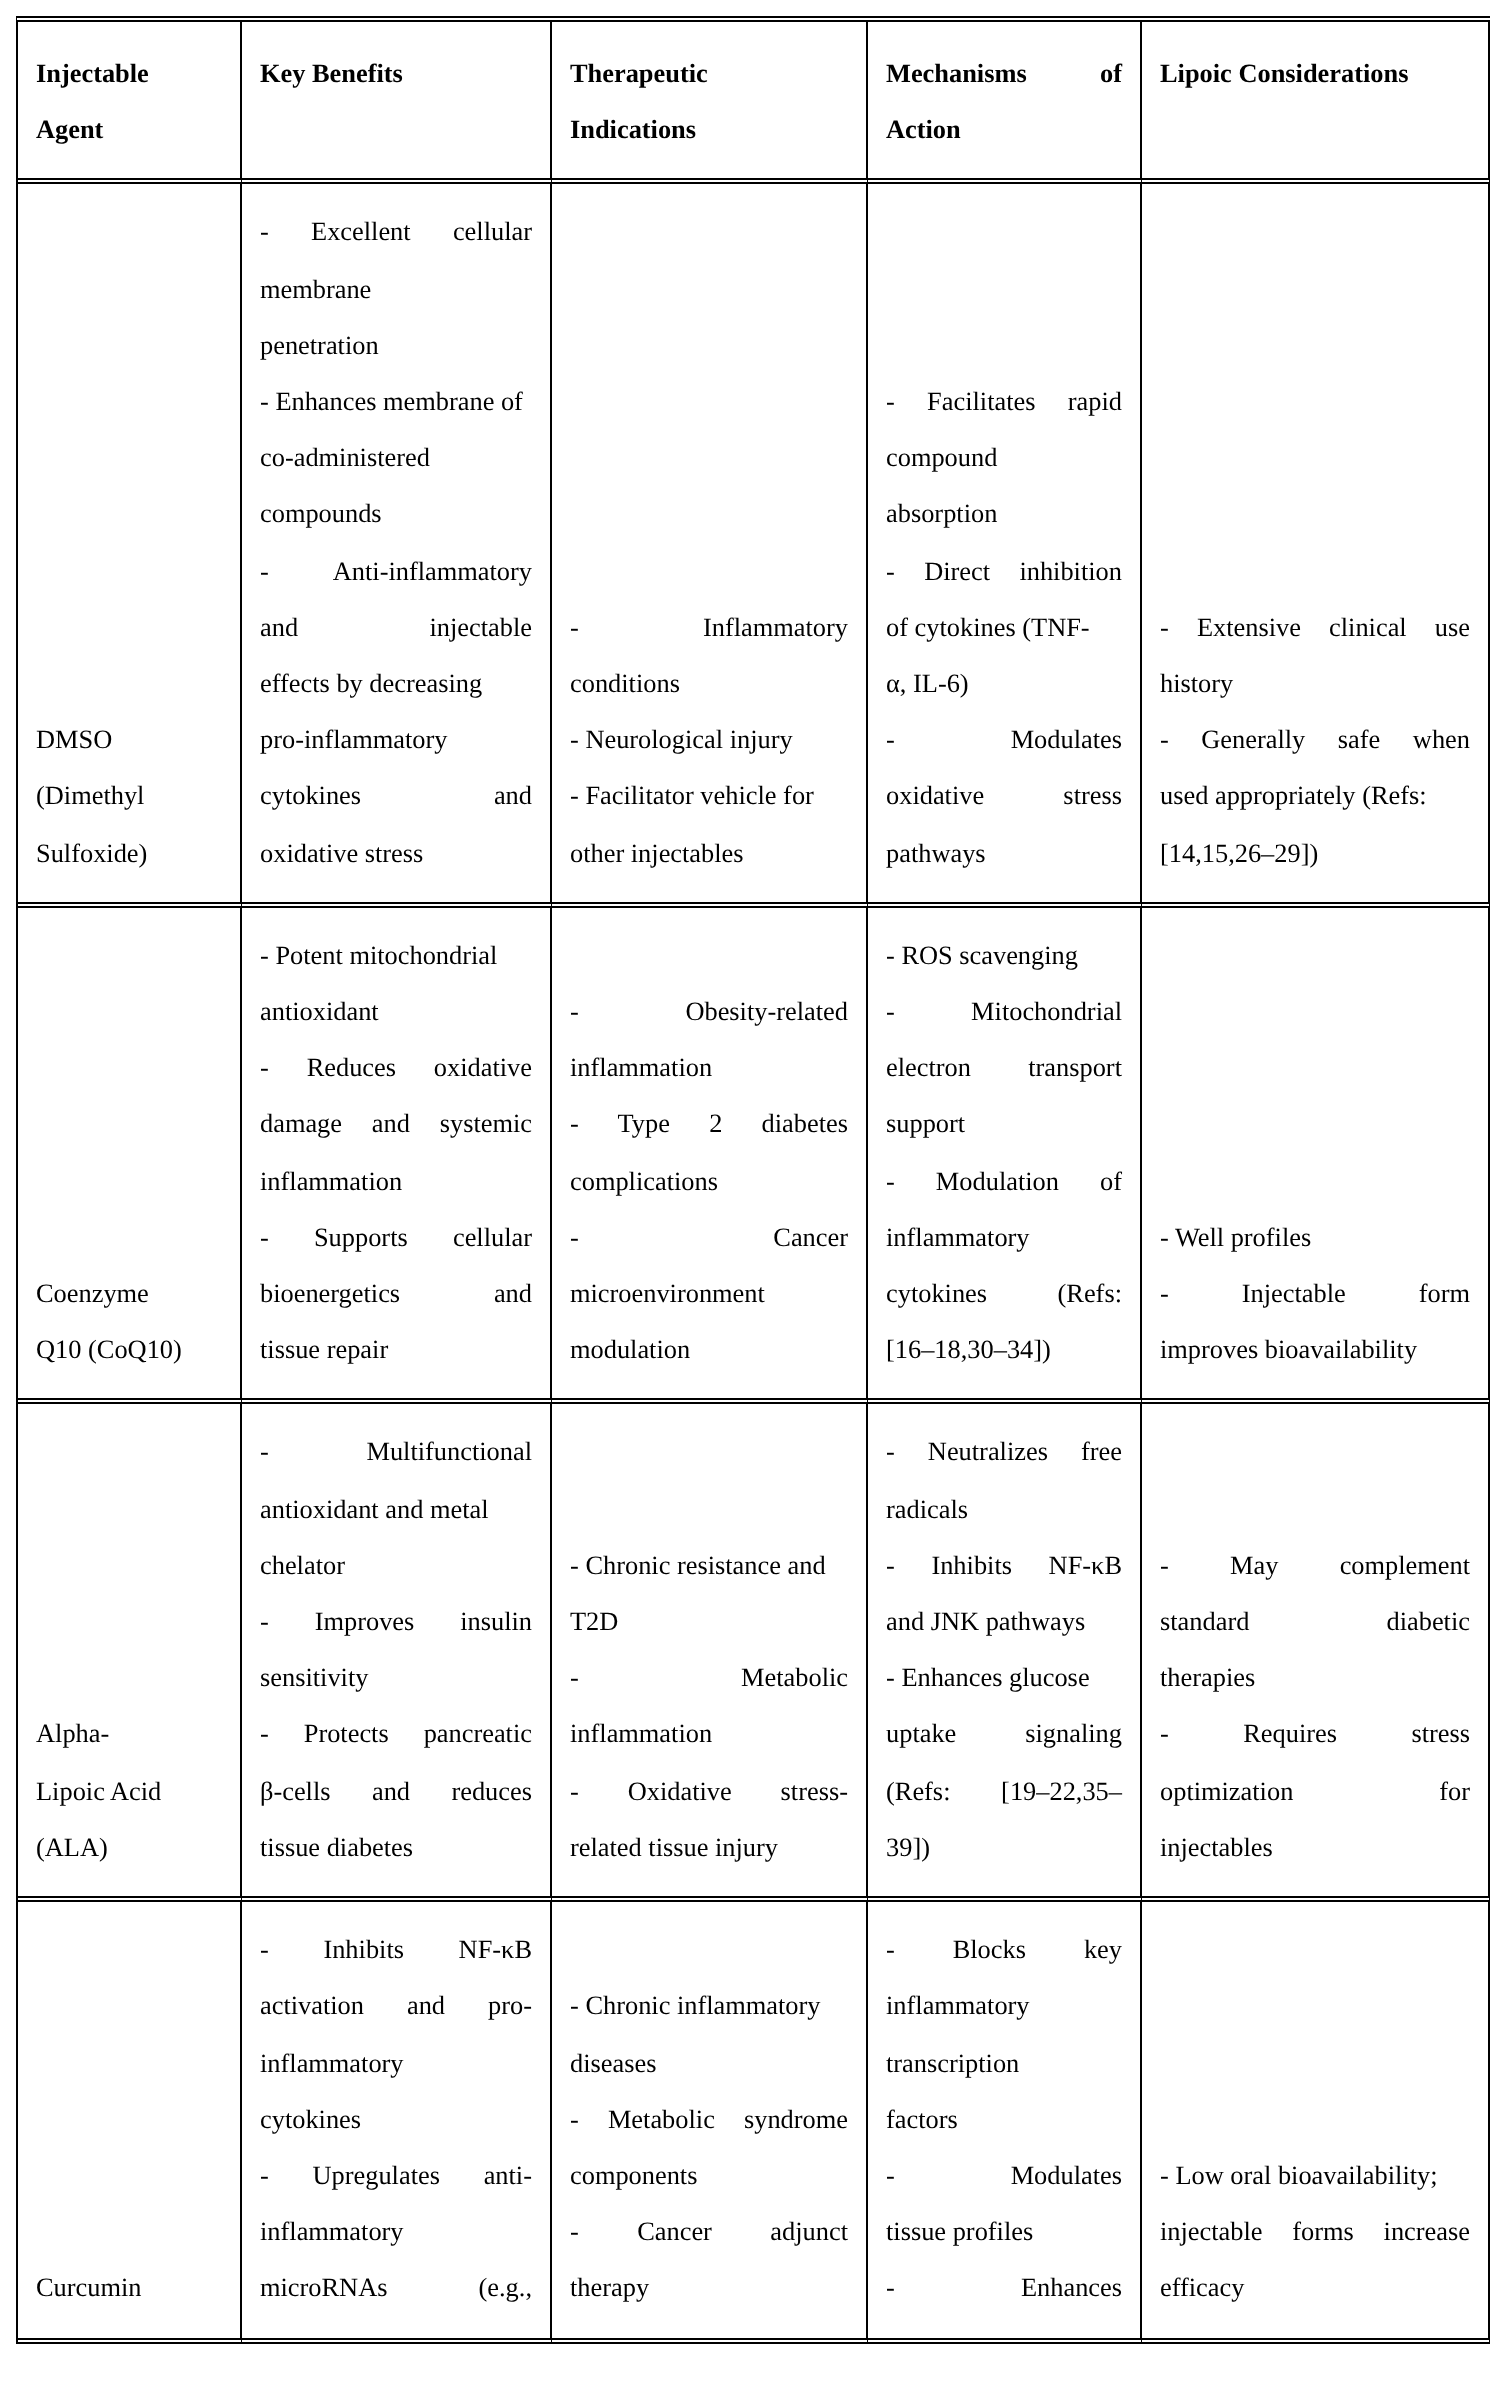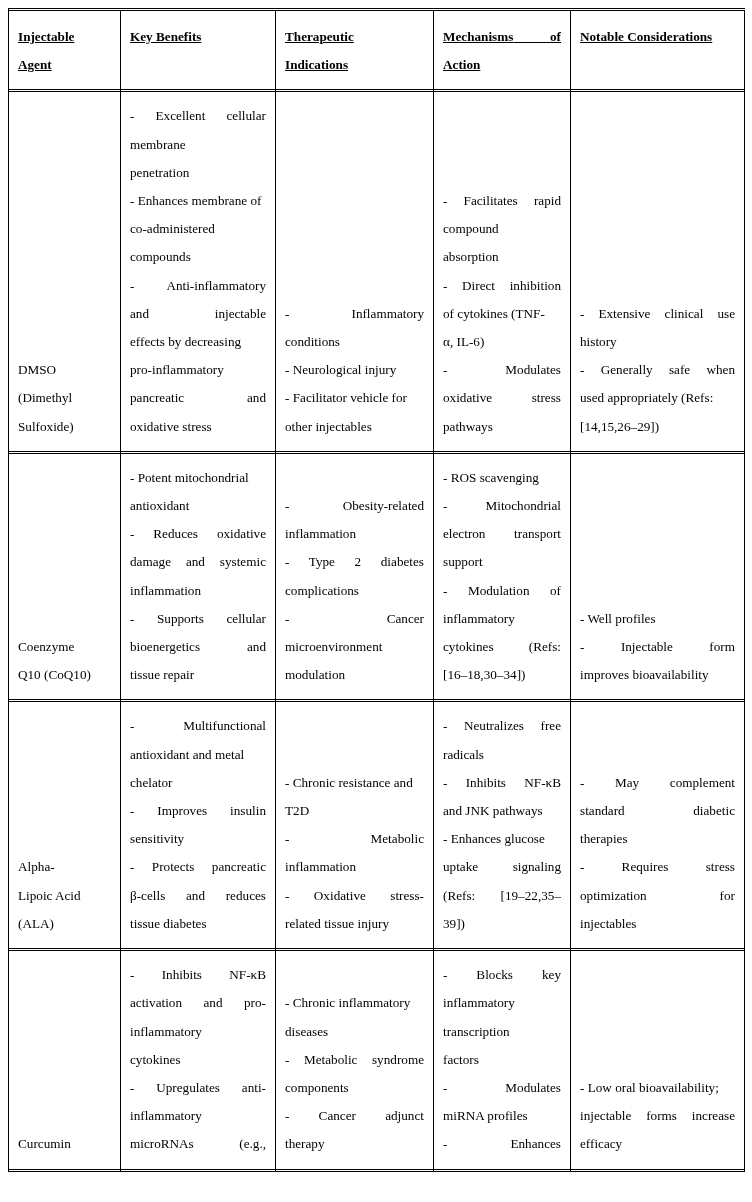--- a/index.html
+++ b/index.html
@@ -57,21 +57,21 @@
 
   .cell-lines { display: block; }
   .cell-lines .ln {
     display: block;
     text-align: justify;
     text-align-last: left;
   }
   .cell-lines .ln.just {
     text-align-last: justify;
   }
-  .header-row .ln { text-align-last: left; text-decoration: underline; }
+  .header-row .ln { text-align-last: left; }
   .header-row .ln.just { text-align-last: justify; }
 </style>
 </head>
 <body>
 
 <div class="page">
   <table class="data-table">
     <tbody>
       <tr class="header-row">
         <td class="col-agent">
@@ -92,21 +92,21 @@
           </span>
         </td>
         <td class="col-mechanisms">
           <span class="cell-lines">
             <span class="ln just"><span>Mechanisms</span> <span>of</span></span>
             <span class="ln">Action</span>
           </span>
         </td>
         <td class="col-considerations">
           <span class="cell-lines">
-            <span class="ln">Notable Considerations</span>
+            <span class="ln">Lipoic Considerations</span>
           </span>
         </td>
       </tr>
     </tbody>
     <tbody id="rows-container">
         <tr>
           <td class="col-agent">
             <span class="cell-lines">
               <span class="ln">DMSO</span>
               <span class="ln">(Dimethyl</span>
@@ -118,21 +118,21 @@
               <span class="ln just">-  Excellent  cellular</span>
               <span class="ln">membrane</span>
               <span class="ln">penetration</span>
               <span class="ln">- Enhances membrane of</span>
               <span class="ln">co-administered</span>
               <span class="ln">compounds</span>
               <span class="ln just">-  Anti-inflammatory</span>
               <span class="ln just">and  injectable</span>
               <span class="ln">effects by decreasing</span>
               <span class="ln">pro-inflammatory</span>
-              <span class="ln just">pancreatic  and</span>
+              <span class="ln just">cytokines  and</span>
               <span class="ln">oxidative stress</span>
             </span>
           </td>
           <td class="col-indications">
             <span class="cell-lines">
               <span class="ln just">-  Inflammatory</span>
               <span class="ln">conditions</span>
               <span class="ln">- Neurological injury</span>
               <span class="ln">- Facilitator vehicle for</span>
               <span class="ln">other injectables</span>
@@ -291,21 +291,21 @@
               <span class="ln">therapy</span>
             </span>
           </td>
           <td class="col-mechanisms">
             <span class="cell-lines">
               <span class="ln just">-  Blocks  key</span>
               <span class="ln">inflammatory</span>
               <span class="ln">transcription</span>
               <span class="ln">factors</span>
               <span class="ln just">-  Modulates</span>
-              <span class="ln">miRNA profiles</span>
+              <span class="ln">tissue profiles</span>
               <span class="ln just">-  Enhances</span>
             </span>
           </td>
           <td class="col-considerations">
             <span class="cell-lines">
               <span class="ln">- Low oral bioavailability;</span>
               <span class="ln just">injectable  forms  increase</span>
               <span class="ln">efficacy</span>
             </span>
           </td>

